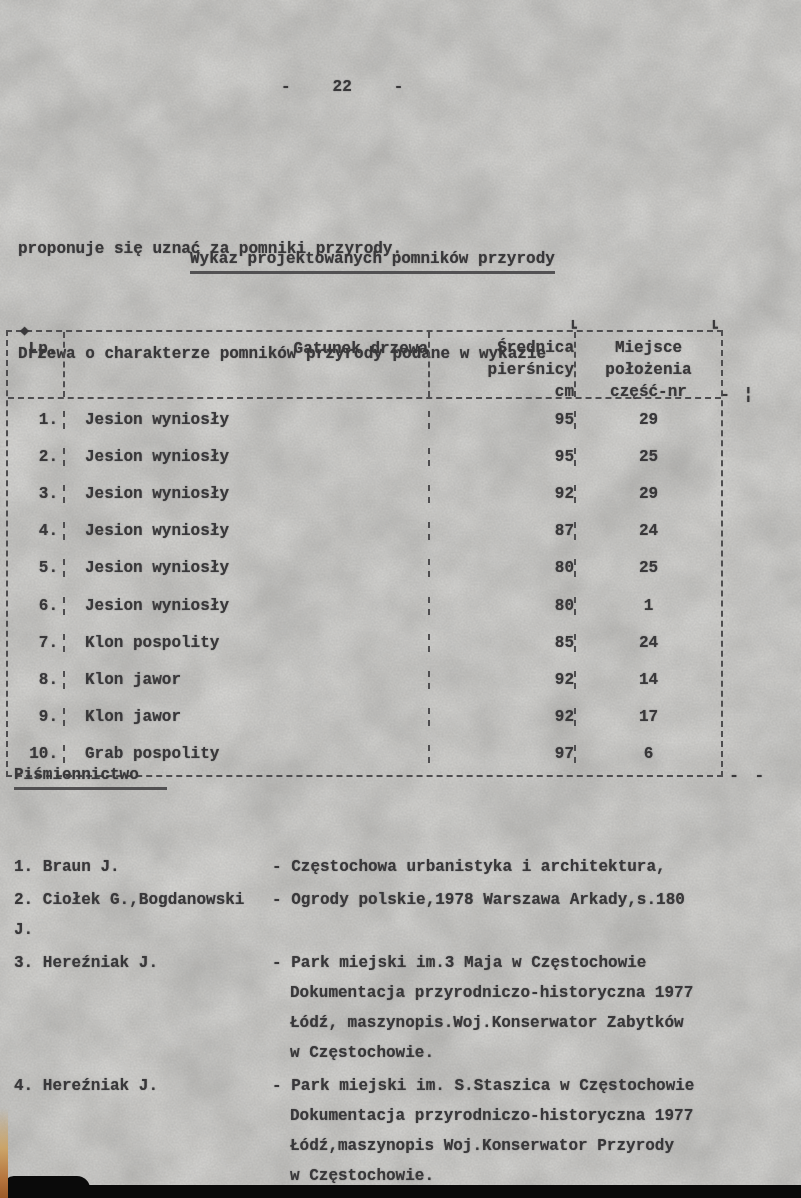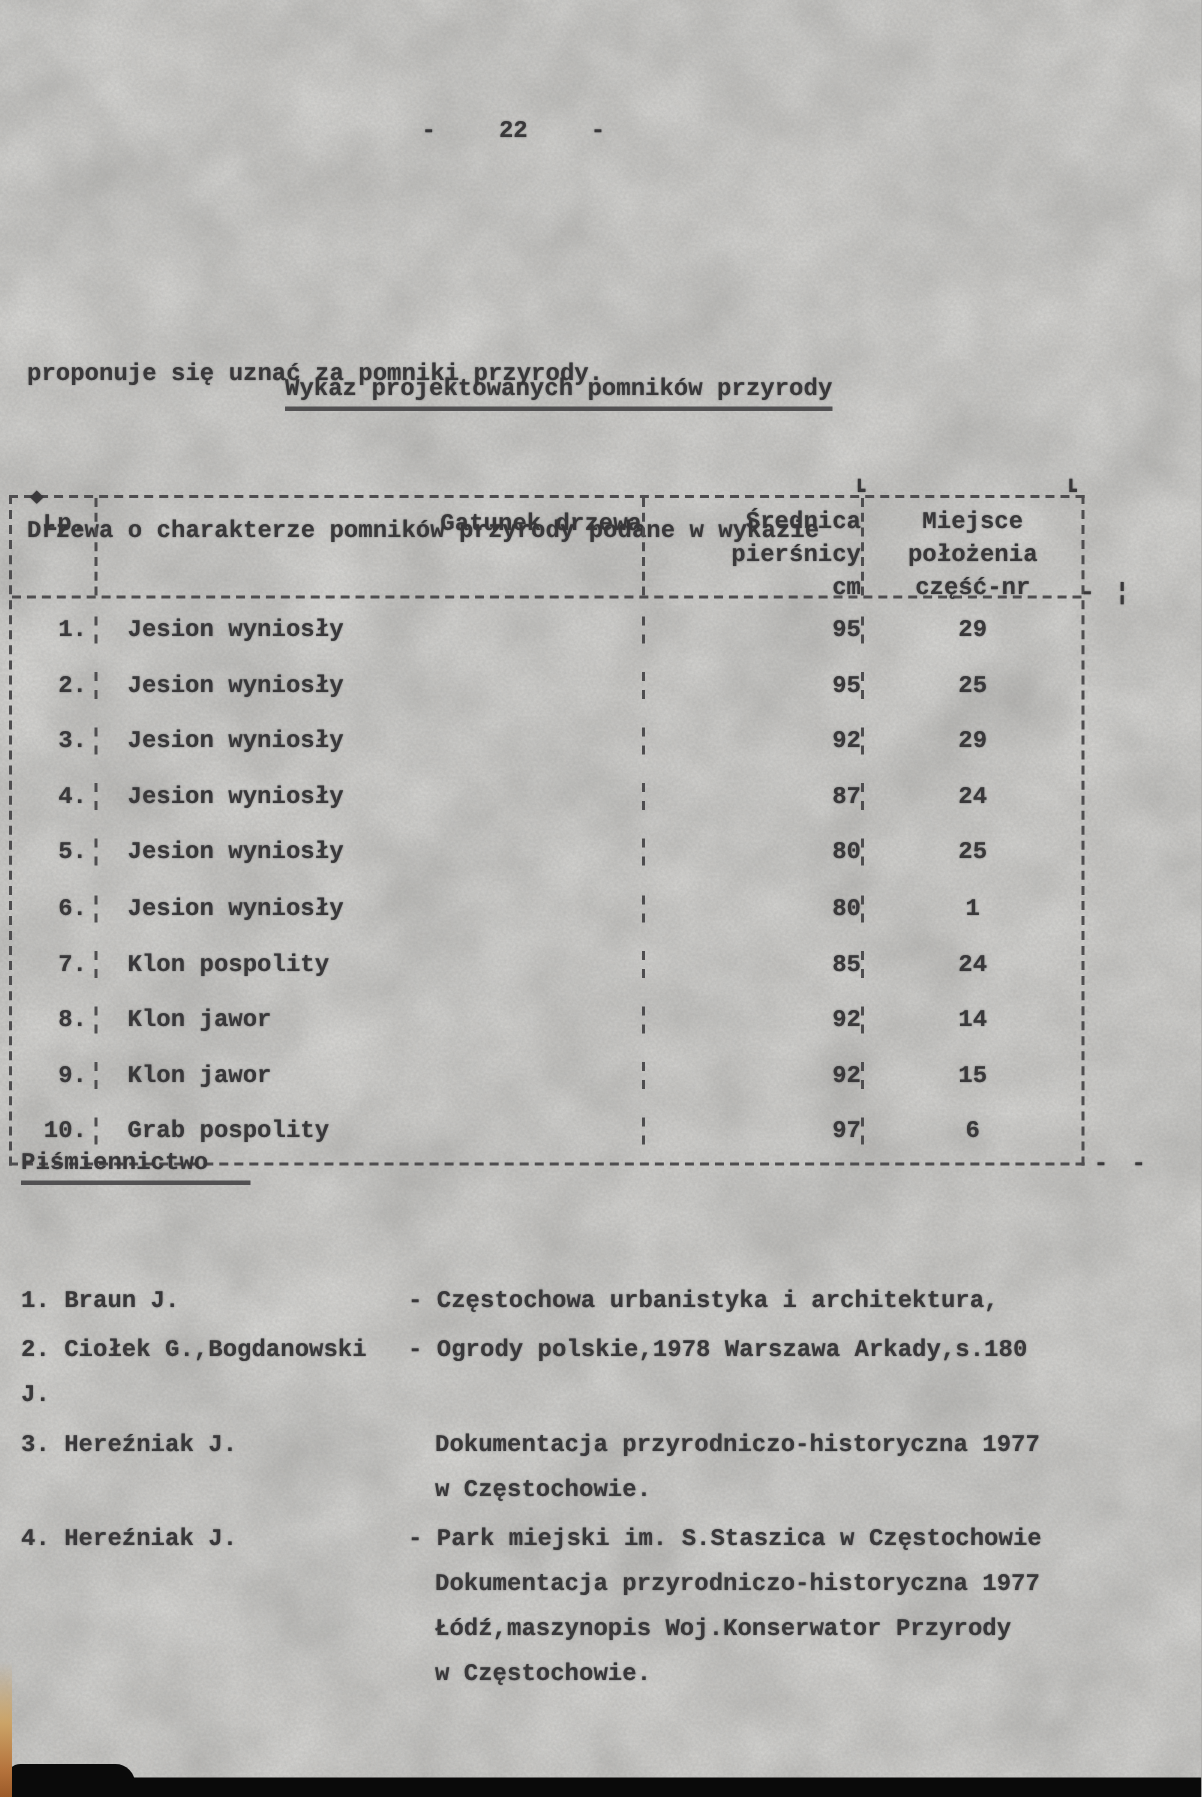--- a/index.html
+++ b/index.html
@@ -185,21 +185,21 @@
       <div class="trow">
         <div class="c-lp">8.</div>
         <div class="c-sp">Klon jawor</div>
         <div class="c-di">92</div>
         <div class="c-lo">14</div>
       </div>
       <div class="trow">
         <div class="c-lp">9.</div>
         <div class="c-sp">Klon jawor</div>
         <div class="c-di">92</div>
-        <div class="c-lo">15</div>
+        <div class="c-lo">17</div>
       </div>
       <div class="trow">
         <div class="c-lp">10.</div>
         <div class="c-sp">Grab pospolity</div>
         <div class="c-di">97</div>
         <div class="c-lo">6</div>
       </div>
     </div>
   </div>
 
@@ -214,21 +214,23 @@
     </div>
     <div class="bib-entry">
       <div class="bib-author">2. Ciołek G.,Bogdanowski J.</div>
       <div class="bib-lines">
         <div class="bib-line first">- Ogrody polskie,1978 Warszawa Arkady,s.180</div>
       </div>
     </div>
     <div class="bib-entry">
       <div class="bib-author">3. Hereźniak J.</div>
       <div class="bib-lines">
+        <div class="bib-line first">- Park miejski im.3 Maja w Częstochowie</div>
         <div class="bib-line">Dokumentacja przyrodniczo-historyczna 1977</div>
+        <div class="bib-line">Łódź, maszynopis.Woj.Konserwator Zabytków</div>
         <div class="bib-line">w Częstochowie.</div>
       </div>
     </div>
     <div class="bib-entry">
       <div class="bib-author">4. Hereźniak J.</div>
       <div class="bib-lines">
         <div class="bib-line first">- Park miejski im. S.Staszica w Częstochowie</div>
         <div class="bib-line">Dokumentacja przyrodniczo-historyczna 1977</div>
         <div class="bib-line">Łódź,maszynopis Woj.Konserwator Przyrody</div>
         <div class="bib-line">w Częstochowie.</div>

